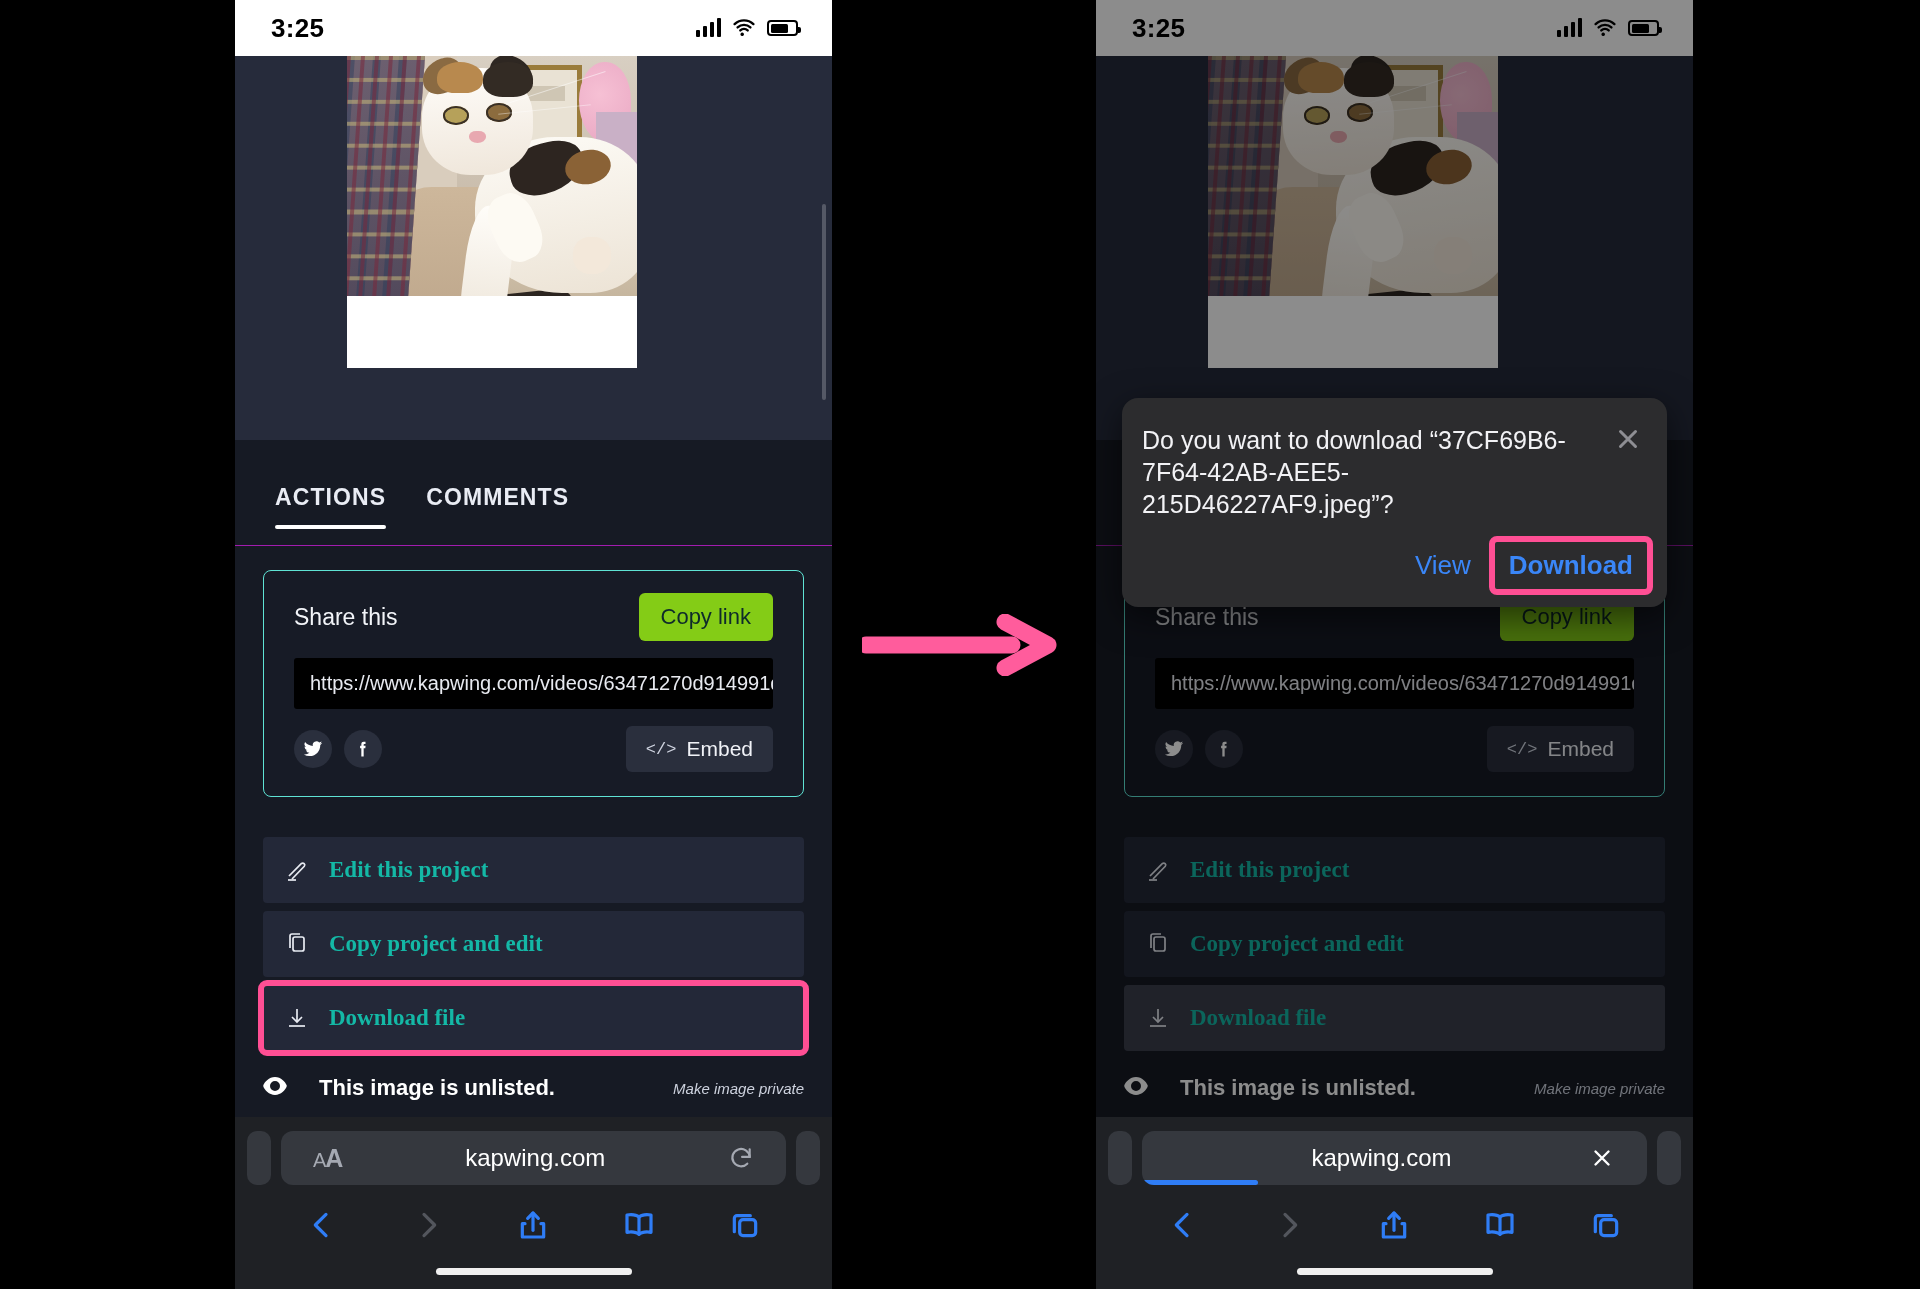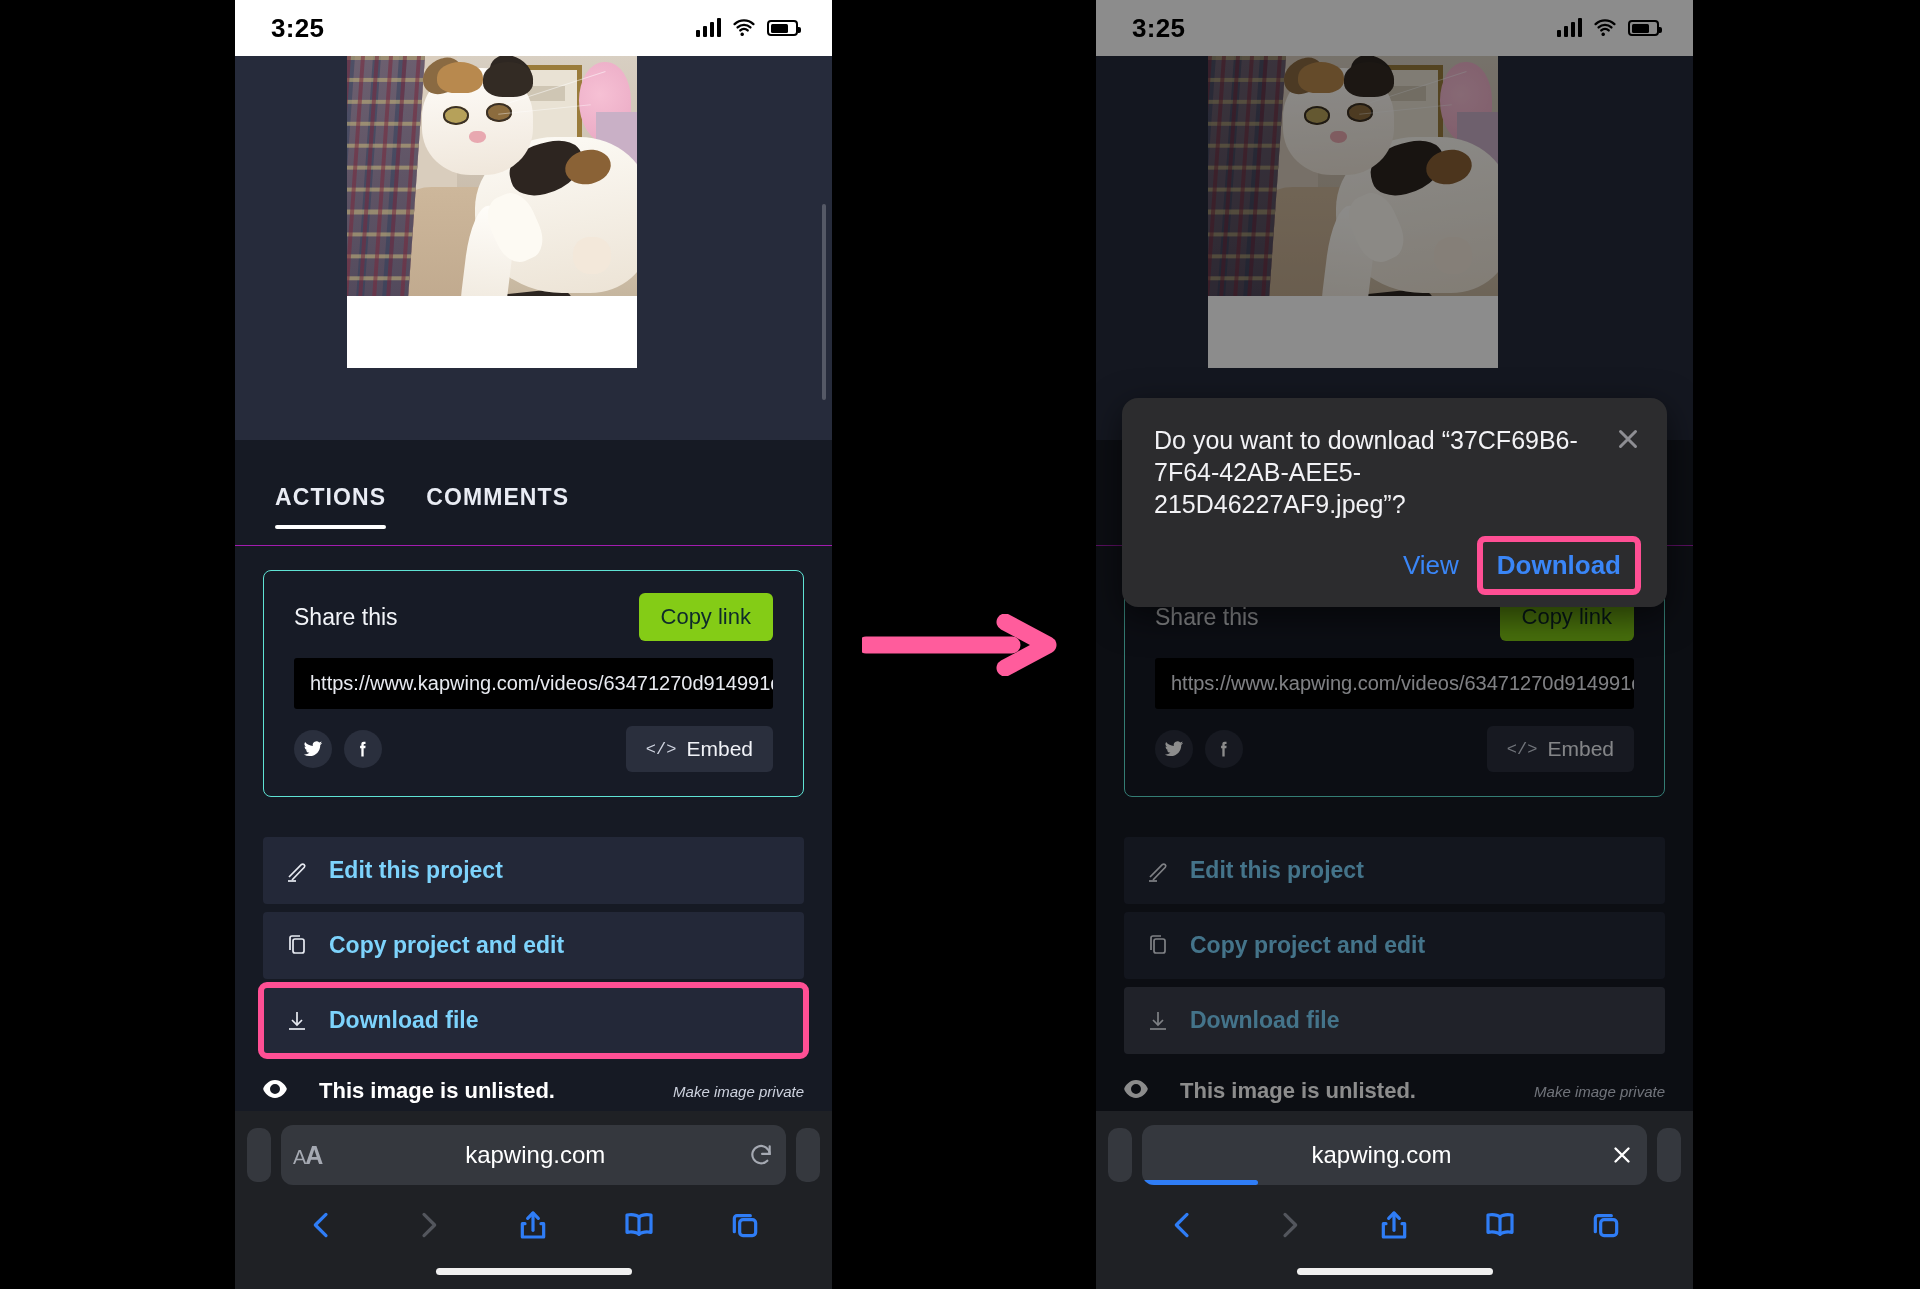--- a/index.html
+++ b/index.html
@@ -95,53 +95,53 @@
   .share-bottom{ margin-top:17px; display:flex; align-items:center; justify-content:space-between; }
   .socials{ display:flex; gap:12px; }
   .soc{ width:38px; height:38px; border-radius:50%; background:#2a2f3d; display:flex; align-items:center; justify-content:center; }
   .soc svg{ width:20px; height:20px; fill:#fff; }
   .embed-btn{ background:#2a2f3d; color:#f0f2f7; font-size:21px; padding:11px 20px; border-radius:6px; display:flex; align-items:center; gap:10px; }
   .embed-btn .code{ font-size:17px; color:#cfd4e0; font-family:"Liberation Mono", monospace; }
 
   
   .actions{ margin-top:40px; padding:0 28px; }
   .act{ display:flex; align-items:center; gap:20px; background:#232838; padding:20px 22px; margin-bottom:8px; border-radius:4px; }
-  .act .label{ font-size:23px; color:#7dd3fc; font-weight:bold; }
+  .act .label{ font-size:23px; color:#14b8a6; font-weight:bold;font-family:Liberation Serif, serif; }
   .act svg{ width:24px; height:24px; stroke:#e8ebf2; fill:none; stroke-width:1.7; }
   .act.highlight{ outline:6px solid #ff4f94; outline-offset:-1px; }
   .act.pressed{ background:#3b3f4c; }
 
   .unlisted{ display:flex; align-items:center; justify-content:space-between; padding:16px 28px 0; }
   .unlisted .l{ display:flex; align-items:center; gap:32px; }
   .unlisted .t{ font-size:22px; color:#ffffff; font-weight:bold; }
   .unlisted .r{ font-size:15px; color:#cdd2de; font-style:italic; }
   .eye svg{ width:24px; height:18px; fill:#fff; }
 
   
   .safari{ position:absolute; left:0; bottom:0; width:100%; background:#1f2125; }
   .safari-top{ display:flex; align-items:center; gap:10px; padding:14px 12px 10px; }
   .side-tab{ width:24px; height:54px; background:#35383e; border-radius:10px; flex:0 0 auto; }
-  .urlbar{ flex:1; background:#35383e; border-radius:12px; height:60px; display:flex; align-items:center; padding:0 12px; position:relative; overflow:hidden; }
+  .urlbar{ flex:1; background:#35383e; border-radius:12px; height:54px; display:flex; align-items:center; padding:0 32px; position:relative; overflow:hidden; }
   .urlbar .aa{ font-size:20px; color:#a5a9b2; letter-spacing:-1px; }
   .urlbar .aa b{ font-size:25px; }
   .urlbar .host{ flex:1; text-align:center; color:#fff; font-size:24px; }
   .urlbar .prog{ position:absolute; left:0; bottom:0; height:5px; width:23%; background:#2f7df6; border-radius:0 3px 3px 0; }
   .icon-btn{ width:26px; height:26px; display:flex; align-items:center; justify-content:center; }
   .icon-btn svg{ width:26px; height:26px; }
   .safari-nav{ display:flex; align-items:center; justify-content:space-around; padding:14px 34px 8px; }
   .safari-nav svg{ width:32px; height:32px; fill:none; stroke:#2f7df6; stroke-width:2.4; stroke-linecap:round; stroke-linejoin:round; }
   .safari-nav .dim svg{ stroke:#53565d; }
   .homebar{ height:36px; display:flex; align-items:center; justify-content:center; }
   .homebar i{ display:block; width:196px; height:7px; border-radius:4px; background:#f0f0f0; }
 
   
   .dimmer{ position:absolute; inset:0; background:rgba(0,0,0,.45); }
   .dialog{
     position:absolute; left:26px; right:26px; top:398px;
-    background:#2c2c2e; border-radius:16px; padding:26px 32px 18px;
+    background:#2c2c2e; border-radius:16px; padding:26px 20px 18px;
     box-shadow:0 10px 34px rgba(0,0,0,.55);
   }
   .dialog .q{ font-size:25px; line-height:1.28; color:#f2f2f5; padding-right:48px; }
   .dialog .close{ position:absolute; right:24px; top:26px; width:30px; height:30px; }
   .dialog .close svg{ width:30px; height:30px; stroke:#8e8e93; stroke-width:2.4; stroke-linecap:round; }
   .dlg-actions{ display:flex; align-items:center; justify-content:flex-end; gap:10px; margin-top:22px; }
   .dlg-btn{ font-size:26px; color:#3a86f7; padding:8px 14px; }
   .dlg-btn.bold{ font-weight:bold; }
   .dlg-btn.boxed{ outline:6px solid #ff4f94; border-radius:2px; }
 

